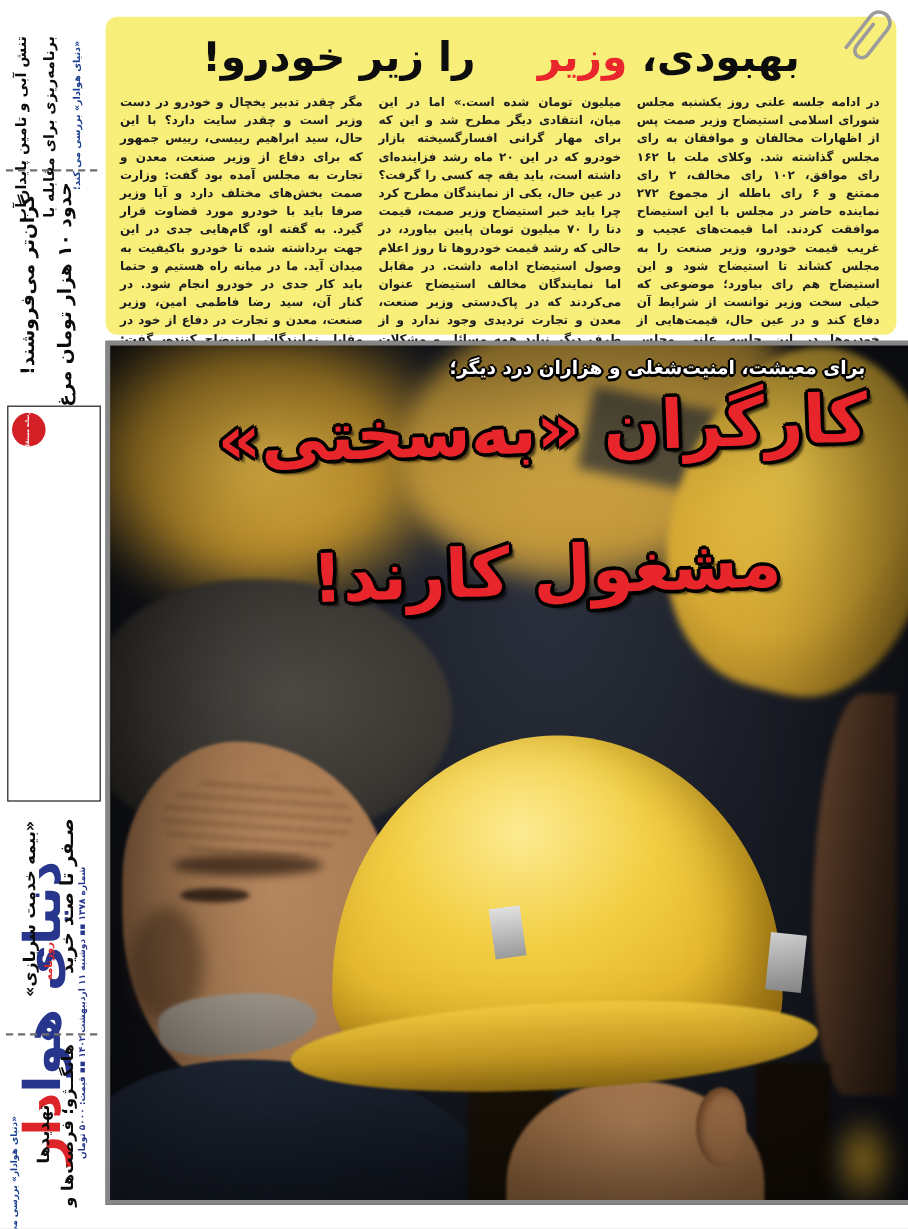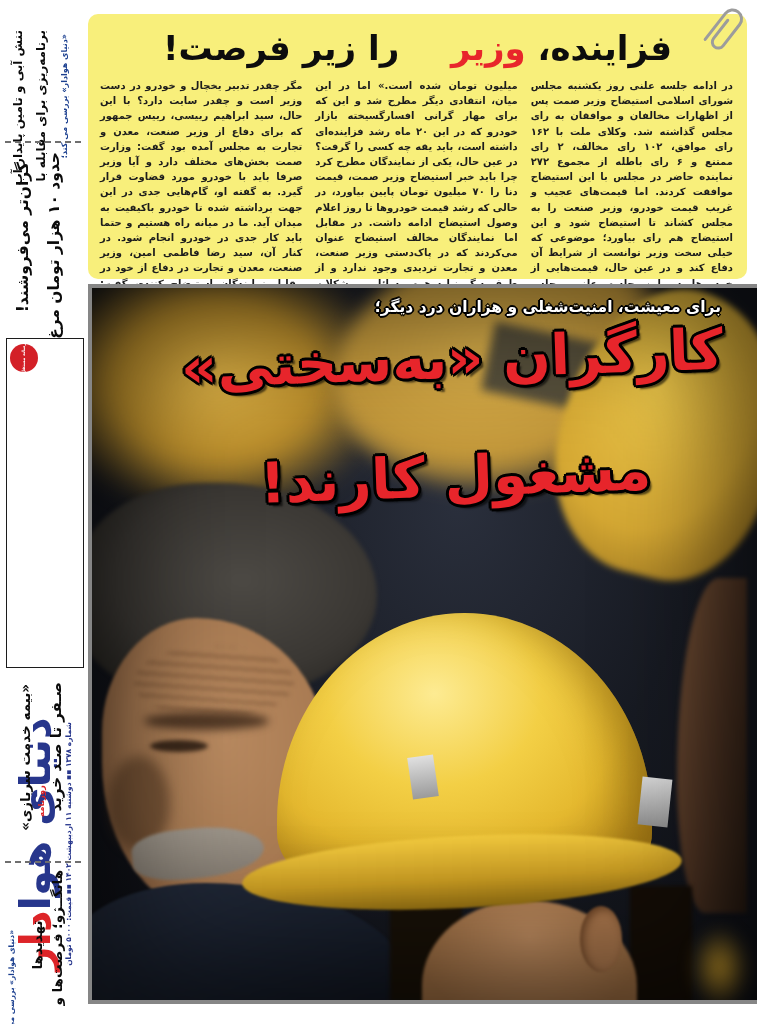--- a/index.html
+++ b/index.html
@@ -134,21 +134,21 @@
 
     <div>
       <div class="vline teaser-bold" style="left:50px;top:870px;width:150px;height:19px;font-size:13.5px;">هانگــژو؛ فرصت‌ها و</div>
       <div class="vline teaser-bold" style="left:30px;top:870px;width:150px;height:19px;font-size:13.5px;text-align:center;">تهدیدها</div>
       <div class="vline kicker-blue" style="left:8px;top:930px;width:90px;height:11px;font-size:7.5px;">«دنیای هوادار» بررسی می کند؛</div>
     </div>
   </div>
 
   <div class="lead-card">
     <div class="lead-headline">
-      <span>فزاینده، </span><span class="red">وزیر</span><span> را زیر فرصت!</span>
+      <span>بهبودی، </span><span class="red">وزیر</span><span> را زیر خودرو!</span>
     </div>
     <div class="lead-cols">
       <div class="lead-col">در ادامه جلسه علنی روز یکشنبه مجلس شورای اسلامی استیضاح وزیر صمت پس از اظهارات مخالفان و موافقان به رای مجلس گذاشته شد. وکلای ملت با ۱۶۲ رای موافق، ۱۰۲ رای مخالف، ۲ رای ممتنع و ۶ رای باطله از مجموع ۲۷۲ نماینده حاضر در مجلس با این استیضاح موافقت کردند. اما قیمت‌های عجیب و غریب قیمت خودرو، وزیر صنعت را به مجلس کشاند تا استیضاح شود و این استیضاح هم رای بیاورد؛ موضوعی که خیلی سخت وزیر توانست از شرایط آن دفاع کند و در عین حال، قیمت‌هایی از خودروها در این جلسه علنی مجلس شنیده شد که خود نمایندگان از آن‌ها با عنوان «فاجعه» یاد می‌کردند. یکی از نمایندگان با اشاره به افزایش ۳۰۰ درصدی قیمت خودرو گفت: «این رشد قیمت در شرایطی است که فاطمی‌امین، وعده ارزانی قیمت را به مردم داده بود. نماینده ای دیگر انتقاد کرد که وضعیت به جایی رسیده که پراید ۱۰۰ میلیون تومانی، ۳۰۰</div>
       <div class="lead-col">میلیون تومان شده است.» اما در این میان، انتقادی دیگر مطرح شد و این که برای مهار گرانی افسارگسیخته بازار خودرو که در این ۲۰ ماه رشد فزاینده‌ای داشته است، باید یقه چه کسی را گرفت؟ در عین حال، یکی از نمایندگان مطرح کرد چرا باید خبر استیضاح وزیر صمت، قیمت دنا را ۷۰ میلیون تومان پایین بیاورد، در حالی که رشد قیمت خودروها تا روز اعلام وصول استیضاح ادامه داشت. در مقابل اما نمایندگان مخالف استیضاح عنوان می‌کردند که در پاک‌دستی وزیر صنعت، معدن و تجارت تردیدی وجود ندارد و از طرف دیگر نباید همه مسائل و مشکلات بازار خودرو را از چشم وزیر صنعت، معدن و تجارت دید، بلکه باید به دنبال ریشه وضعیت موجود در بازار خودرو گشت. به اعتقاد آنها امروز این ادبیات به کار می‌رود که با احتمال عزل وزیر صمت خودرو و یخچال ارزان می‌شود و گفته می‌شود که آقای فاطمی‌امین چه بلایی بر سر معدن و یخچال آورده‌اید. اما</div>
       <div class="lead-col">مگر چقدر تدبیر یخچال و خودرو در دست وزیر است و چقدر سایت دارد؟ با این حال، سید ابراهیم رییسی، رییس جمهور که برای دفاع از وزیر صنعت، معدن و تجارت به مجلس آمده بود گفت: وزارت صمت بخش‌های مختلف دارد و آیا وزیر صرفا باید با خودرو مورد قضاوت قرار گیرد. به گفته او، گام‌هایی جدی در این جهت برداشته شده تا خودرو باکیفیت به میدان آید. ما در میانه راه هستیم و حتما باید کار جدی در خودرو انجام شود. در کنار آن، سید رضا فاطمی امین، وزیر صنعت، معدن و تجارت در دفاع از خود در مقابل نمایندگان استیضاح کننده، گفت: نشانه‌های بهبودی حاصل شده است. به اعتقاد او، صنعت خودرو موضوعات بسیاری دارد. اما این روزها تنها قیمت خودرو مورد توجه قرار گرفته است. اگر در سال‌های گذشته تولید خودرو درمان می‌شد ما امروز دچار این مشکلات نمی شدیم و اگر واردات خودرو متوقف نمی شد، ما با این مسائل روبه رو نمی شدیم.</div>
     </div>
   </div>
 
   <div class="paperclip">
     <svg width="46" height="56" viewBox="0 0 46 56">

